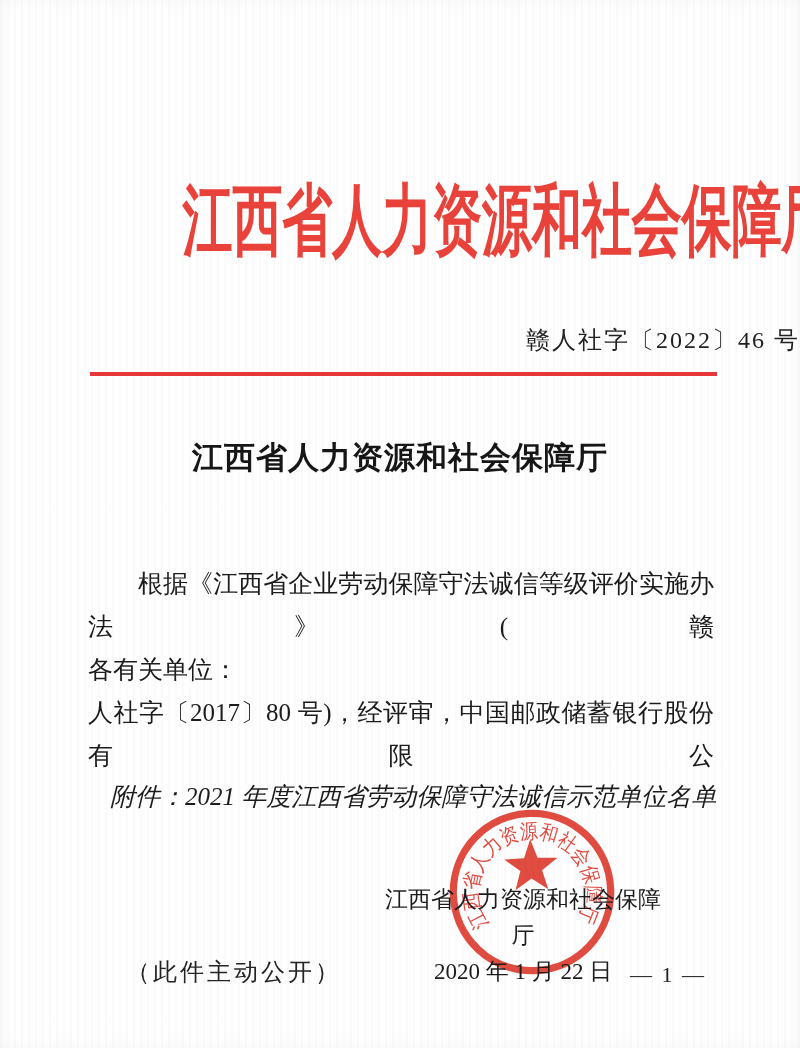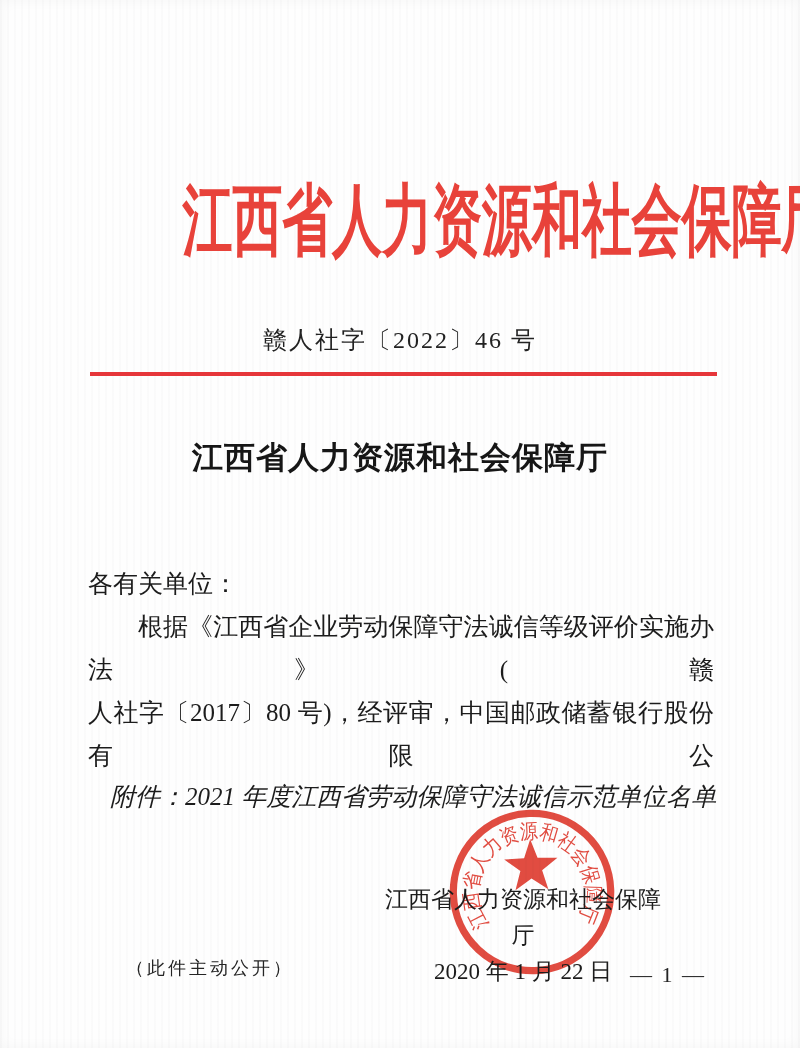--- a/index.html
+++ b/index.html
@@ -36,20 +36,21 @@
     color:var(--header-red,#e8423a);
     transform:scaleX(0.64);
     transform-origin:center;
     letter-spacing:0px;
   }
   .doc-number{
     top:324px;
     font-size:24px;
     letter-spacing:2px;
     color:#222;
+    text-align:right;
   }
   .red-rule{
     top:372px;left:90px;width:627px;height:4px;
     background:var(--rule-red,#e6363a);
   }
   .doc-title{
     top:438px;
     font-size:31px;
     font-weight:bold;
     line-height:39px;
@@ -79,21 +80,21 @@
   }
   .sign-block{
     top:882px;left:375px;width:296px;
     text-align:center;
     font-size:23px;
     line-height:36px;
     color:#1c1c1c;
   }
   .footer-note{
     top:956px;left:126px;
-    font-size:18px;
+    font-size:24px;
     letter-spacing:3px;
     color:#242424;
   }
   .page-number{
     top:962px;left:630px;
     font-size:22px;
     letter-spacing:2px;
     color:#242424;
   }
   .seal{
@@ -114,22 +115,22 @@
 
   <div class="abs center doc-number">赣人社字〔2022〕46 号</div>
 
   <div class="abs red-rule"></div>
 
   <div class="abs center doc-title">
     <div>江西省人力资源和社会保障厅</div>
   </div>
 
   <div class="abs body-block">
+    <div class="para-line just indent">根据《江西省企业劳动保障守法诚信等级评价实施办法》(赣</div>
     <div class="para-line">各有关单位：</div>
-    <div class="para-line just indent">根据《江西省企业劳动保障守法诚信等级评价实施办法》(赣</div>
     <div class="para-line just">人社字〔2017〕80 号)，经评审，中国邮政储蓄银行股份有限公</div>
   </div>
 
   <div class="abs attachment">附件：2021 年度江西省劳动保障守法诚信示范单位名单</div>
 
   <svg class="abs seal" viewBox="0 0 170 170" xmlns="http://www.w3.org/2000/svg">
     <circle cx="85" cy="85" r="76" fill="none" stroke="#df382c" stroke-width="7"></circle>
     <polygon fill="#df382c" points="85,34 91.5,52.1 110.7,52.7 95.5,64.4 100.9,82.8 85,72 69.1,82.8 74.5,64.4 59.3,52.7 78.5,52.1"></polygon>
     <path id="sealArc" fill="none" d="M 42.4 114.8 A 52 52 0 1 1 127.6 114.8"></path>
     <text font-size="20" fill="#df382c" font-family="Liberation Serif, DejaVu Serif, serif">

